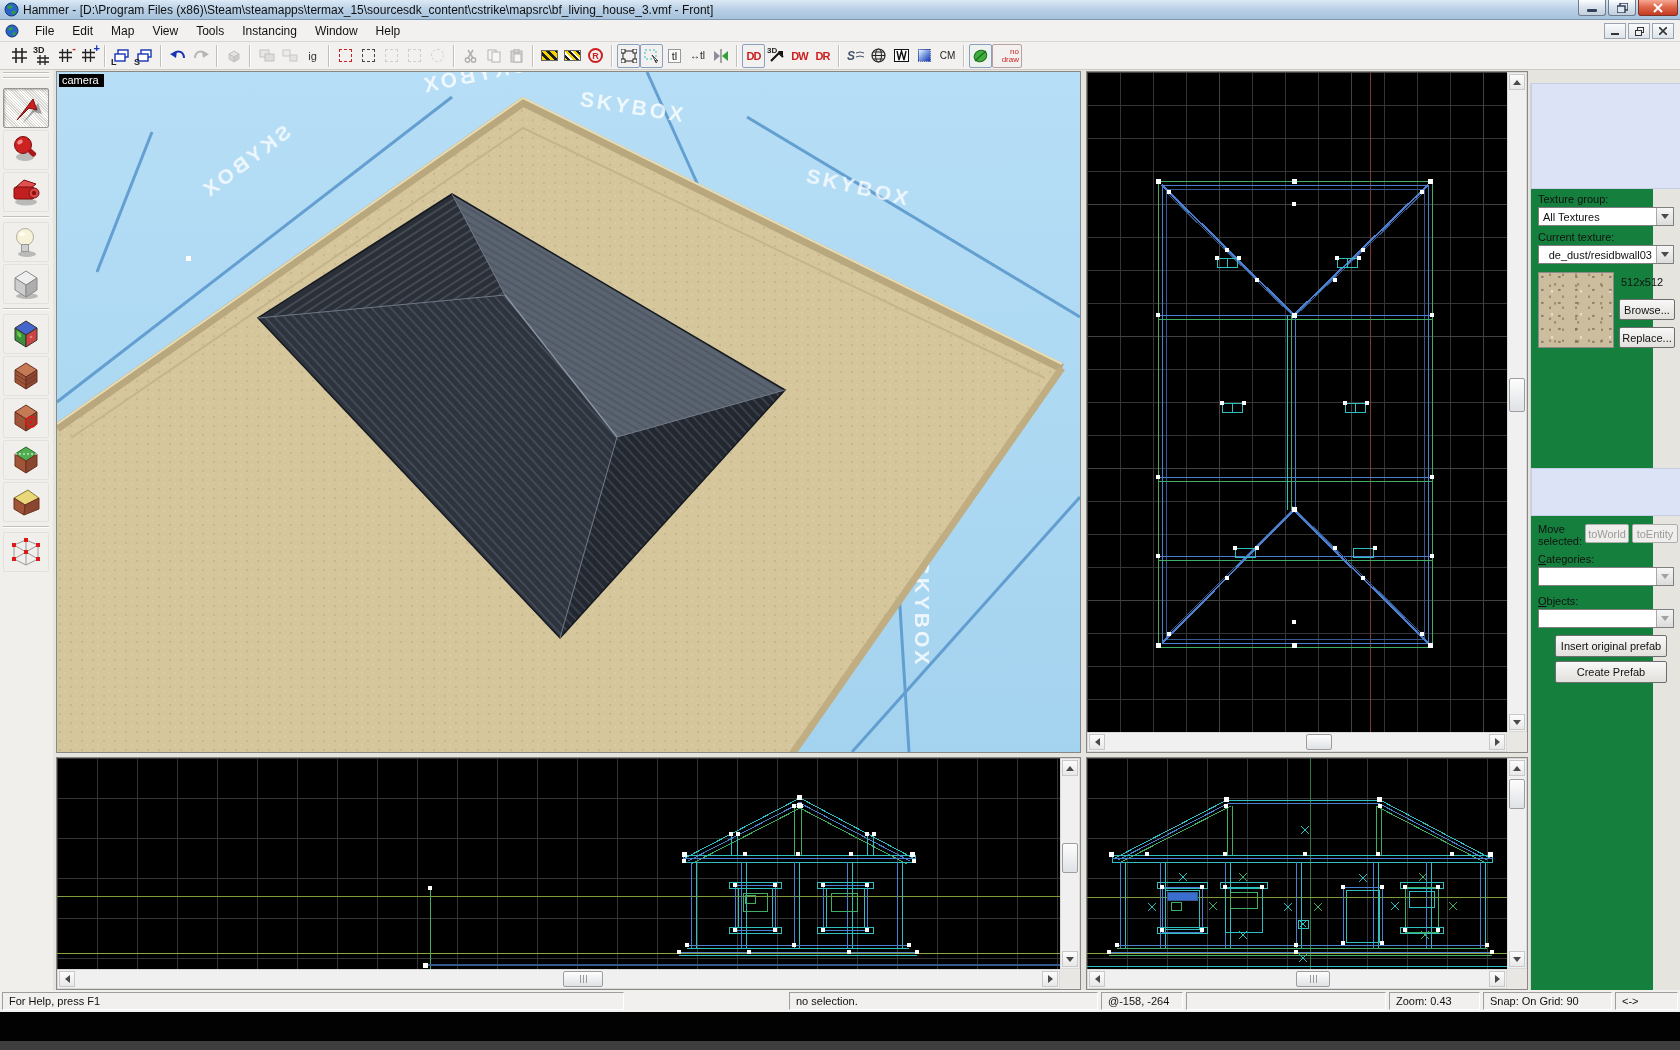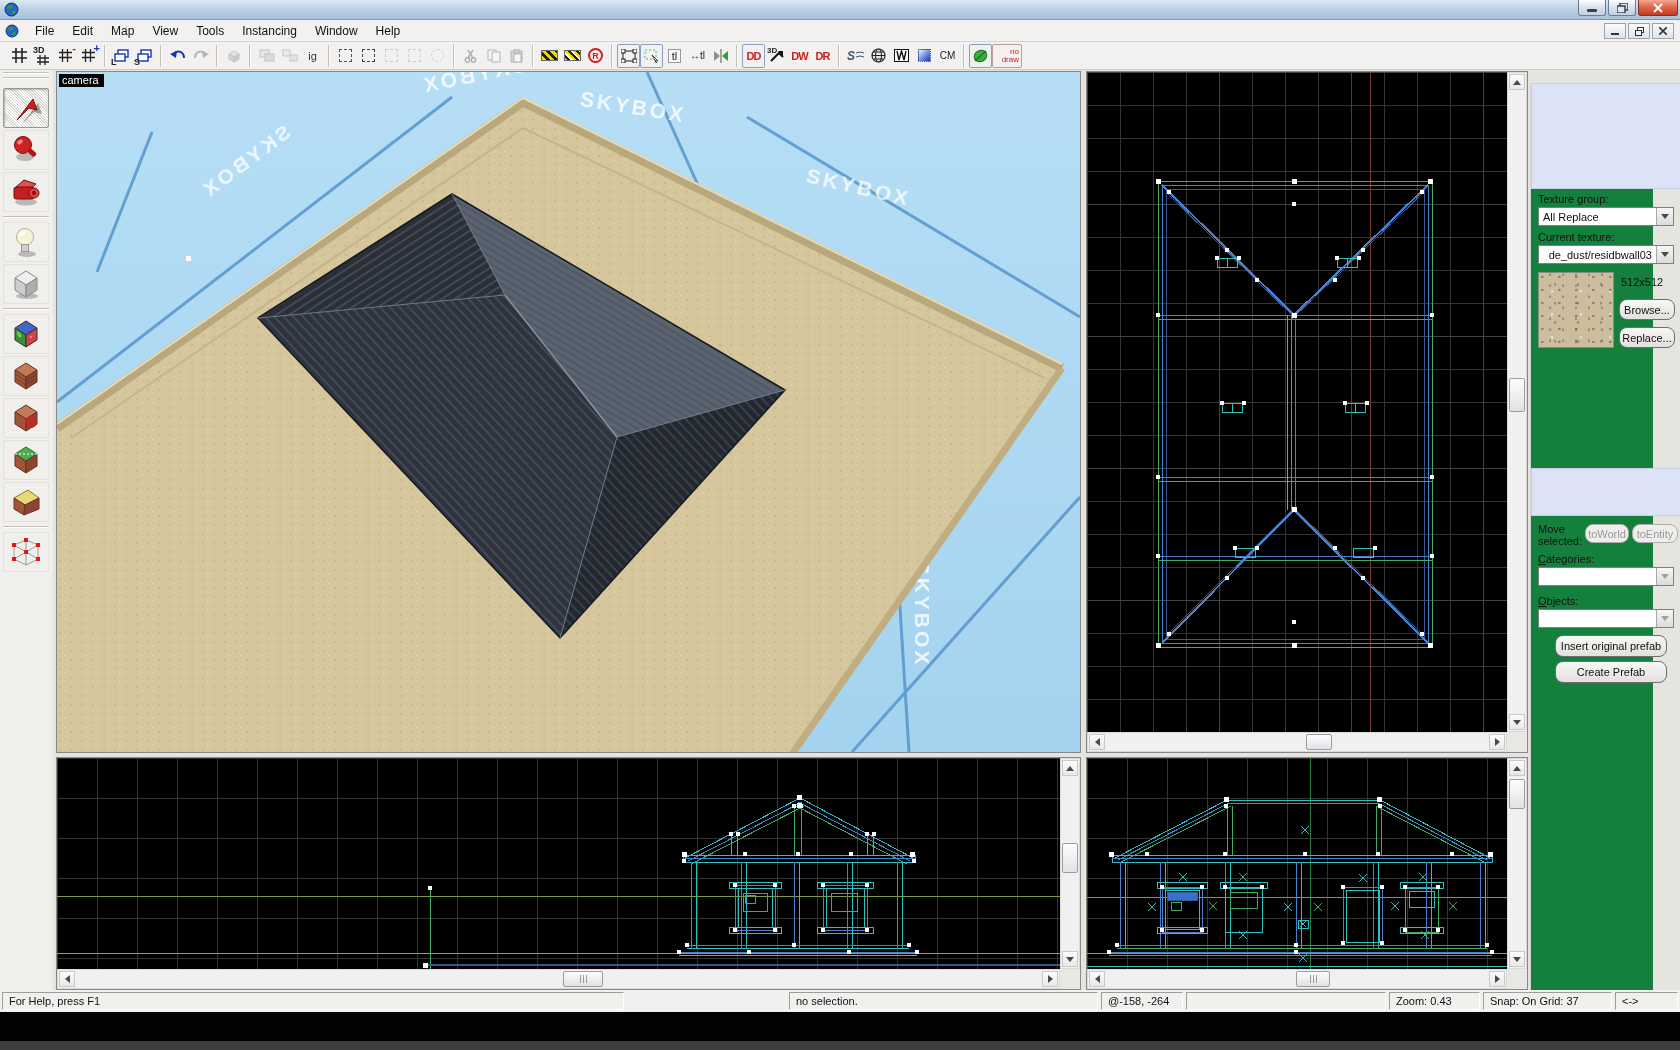--- a/index.html
+++ b/index.html
@@ -62,21 +62,21 @@
   .grip i{display:block;width:1px;height:8px;background:#9a9a9a}
   
   .rpanel{position:absolute;left:1530px;top:83px;width:123px;height:920px;background:#15803d;border-left:1px solid #d5d3cf}
   .lav{position:absolute;left:0;width:150px;background:#dde3f6;border:1px solid #c6cde6}
   .plabel{position:absolute;font-size:11px;color:#111}
   .dd{position:absolute;height:19px;background:#fff;border:1px solid #7f7f7f;display:flex;align-items:center;
     font-size:11px;color:#111}
   .dd .val{flex:1;padding:0 4px;white-space:nowrap;overflow:hidden}
   .dd .arr{width:17px;height:100%;background:linear-gradient(#f6f6f6,#dcdcdc);border-left:1px solid #a8a8a8;
     display:flex;align-items:center;justify-content:center}
-  .btn{position:absolute;background:linear-gradient(#f8f8f8,#e2e0dc);border:1px solid #6e6e6e;border-radius:8px;
+  .btn{position:absolute;background:linear-gradient(#f8f8f8,#e2e0dc);border:1px solid #6e6e6e;border-radius:2px;
     font-size:11px;color:#111;display:flex;align-items:center;justify-content:center}
   .btn.dis{color:#9a9a9a;border-color:#adadad;background:#efeeec}
   .uf::first-letter{text-decoration:underline}
   .texprev{position:absolute;left:7px;top:189px;width:76px;height:76px;border:1px solid #8a8a8a;
     background:#cbbd9e;background-image:radial-gradient(circle at 20% 30%,rgba(90,70,40,.5) 1px,transparent 1.5px),
     radial-gradient(circle at 70% 60%,rgba(90,70,40,.4) 1px,transparent 1.5px),
     radial-gradient(circle at 45% 80%,rgba(255,255,255,.5) 1px,transparent 1.5px),
     radial-gradient(circle at 85% 15%,rgba(120,95,55,.5) 1px,transparent 1.5px);
     background-size:17px 13px,23px 19px,29px 23px,13px 11px}
   
@@ -92,20 +92,21 @@
 <body>
 
 <div class="screen">
 
   <div class="titlebar">
     <svg width="15" height="15" style="margin-left:4px">
       <circle cx="7.5" cy="7.5" r="6.5" fill="#2a64c8" stroke="#12386e"></circle>
       <path d="M3 5 Q6 2 9 4 Q8 7 5 7 Z" fill="#2fa03a"></path>
       <path d="M8 9 Q11 8 12 10 Q10 13 8 12 Z" fill="#2fa03a"></path>
     </svg>
+    <span class="ttl">Hammer - [D:\Program Files (x86)\Steam\steamapps\termax_15\sourcesdk_content\cstrike\mapsrc\bf_living_house_3.vmf - Front]</span>
     <div class="capbtn min">
       <svg width="10" height="9">
           <rect x="0" y="6" width="10" height="3" rx="1" fill="#33425a"></rect>
         </svg>
     </div>
     <div class="capbtn res">
       <svg width="11" height="10">
           <rect x="3" y="0" width="8" height="7" fill="none" stroke="#33425a" stroke-width="1.5"></rect>
           <rect x="0" y="3" width="8" height="7" fill="#dfe7f0" stroke="#33425a" stroke-width="1.5"></rect>
         </svg>
@@ -942,21 +943,21 @@
           <div class="tri r"></div>
         </div>
     </div>
     <div style="position:absolute;left:420px;top:211px;width:20px;height:20px;background:#e9e7e3"></div>
   </div>
 
   <div class="rpanel">
     <div class="lav" style="top:0;height:106px"></div>
     <span class="plabel" style="left:7px;top:110px">Texture group:</span>
     <div class="dd" style="left:7px;top:124px;width:136px">
-      <span class="val">All Replace</span>
+      <span class="val">All Textures</span>
       <span class="arr">
           <span class="tri d"></span>
         </span>
     </div>
     <span class="plabel" style="left:7px;top:148px">Current texture:</span>
     <div class="dd" style="left:7px;top:162px;width:136px">
       <span class="val" style="text-align:right">de_dust/residbwall03</span>
       <span class="arr">
           <span class="tri d"></span>
         </span>
@@ -986,21 +987,21 @@
     <button class="btn uf" style="left:24px;top:552px;width:112px;height:22px">Insert original prefab</button>
     <button class="btn uf" style="left:24px;top:578px;width:112px;height:22px">Create Prefab</button>
   </div>
 
   <div class="statusbar">
     <div class="seg" style="left:2px;width:622px">For Help, press F1</div>
     <div class="seg" style="left:789px;width:309px">no selection.</div>
     <div class="seg" style="left:1101px;width:82px">@-158, -264</div>
     <div class="seg" style="left:1186px;width:200px"></div>
     <div class="seg" style="left:1389px;width:91px">Zoom: 0.43</div>
-    <div class="seg" style="left:1483px;width:129px">Snap: On Grid: 37</div>
+    <div class="seg" style="left:1483px;width:129px">Snap: On Grid: 90</div>
     <div class="seg" style="left:1615px;width:63px">&lt;-&gt;</div>
   </div>
 
   <div class="blackband">
     <div class="bar"></div>
   </div>
 
 </div>
 
 </body></html>

